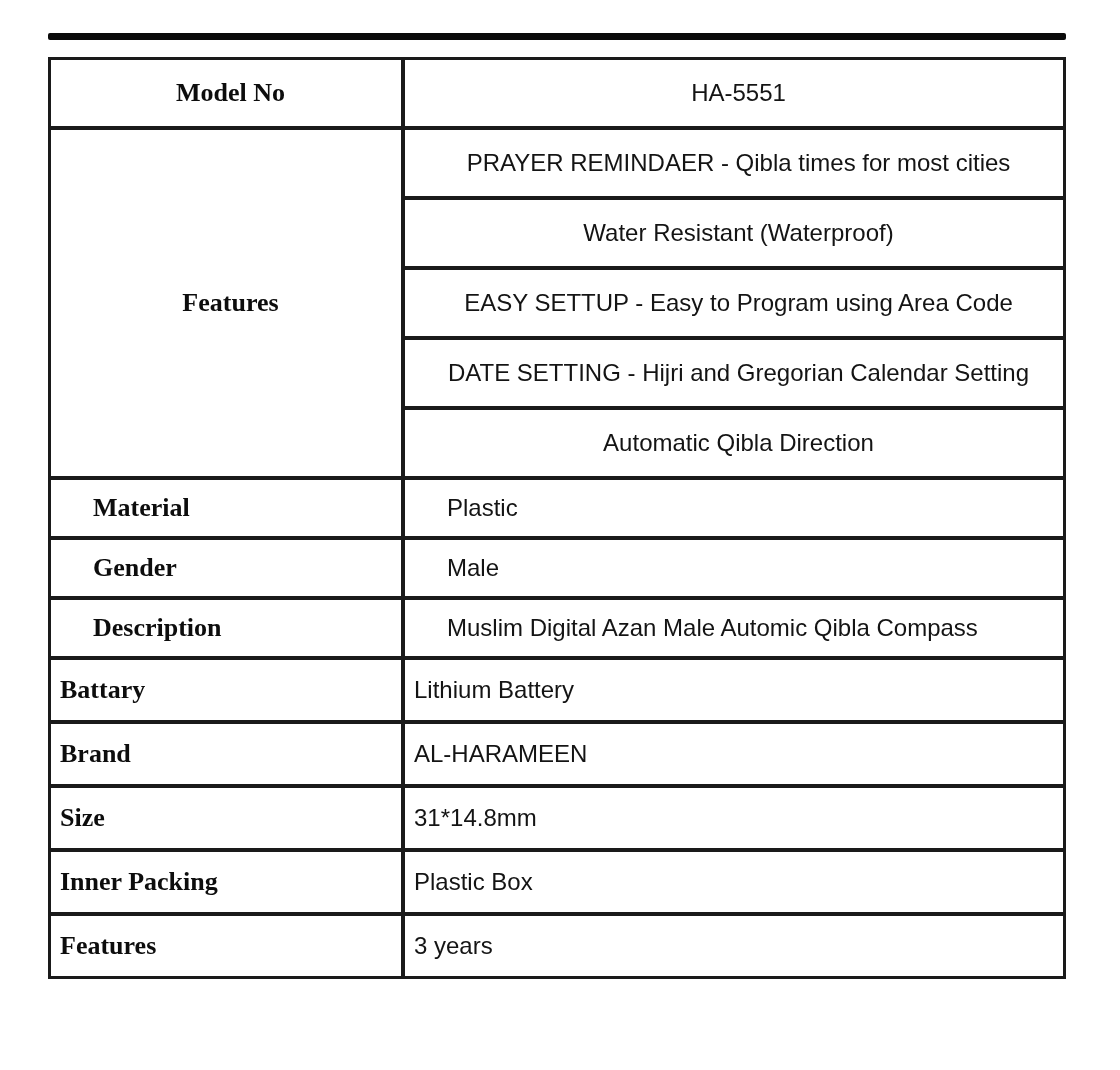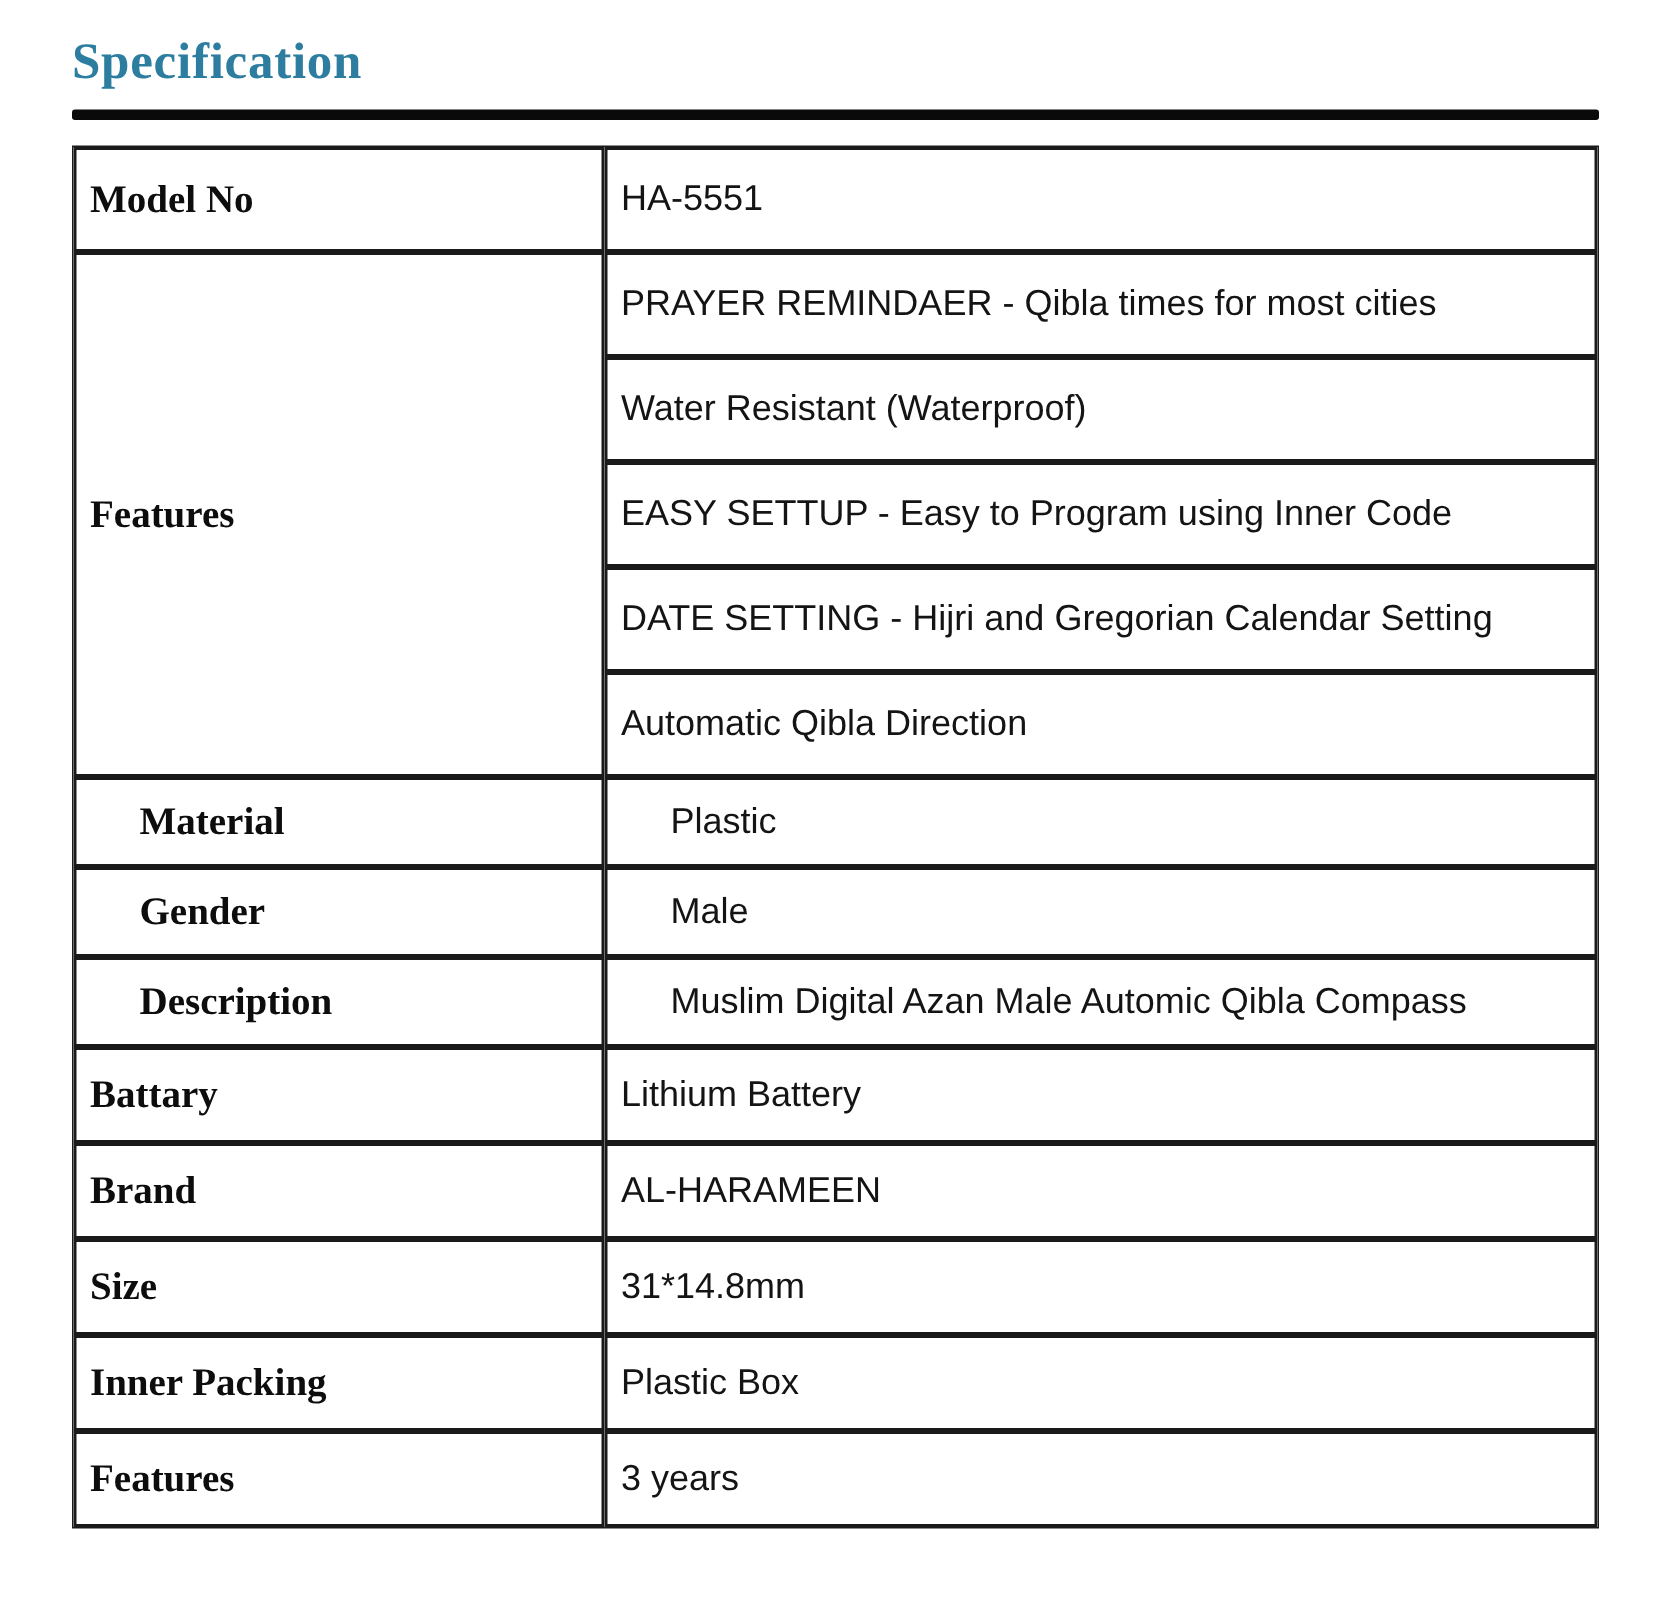--- a/index.html
+++ b/index.html
@@ -57,54 +57,53 @@
     font-size: 26px;
     color: #0d0d0d;
     width: 308px;
   }
   table.spec td {
     font-family: "Liberation Sans", "DejaVu Sans", sans-serif;
     font-weight: normal;
     font-size: 24px;
     color: #141414;
   }
-  tr.h70 > th, tr.h70 > td { height: 66px; }
+  tr.h70 > th, tr.h70 > td { height: 66px; text-align: center; }
   tr.h60 > th, tr.h60 > td { height: 56px; padding-left: 42px; }
   tr.h64 > th, tr.h64 > td { height: 60px; }
   th.label-top {
     vertical-align: top;
     padding-top: 18px;
   }
 </style>
 </head>
 <body>
 
 <div class="page">
   <div class="content">
 
-    <h1 class="title">Specification</h1>
 
     <div class="title-rule"></div>
 
     <table class="spec">
       <tbody>
         <tr class="h70">
           <th>Model No</th>
           <td>HA-5551</td>
         </tr>
 
         <tr class="h70">
           <th rowspan="5" class="label-top">Features</th>
           <td>PRAYER REMINDAER - Qibla times for most cities</td>
         </tr>
         <tr class="h70">
           <td>Water Resistant (Waterproof)</td>
         </tr>
         <tr class="h70">
-          <td>EASY SETTUP - Easy to  Program using Inner Code</td>
+          <td>EASY SETTUP - Easy to  Program using Area Code</td>
         </tr>
         <tr class="h70">
           <td>DATE SETTING - Hijri and Gregorian Calendar Setting</td>
         </tr>
         <tr class="h70">
           <td>Automatic Qibla Direction</td>
         </tr>
 
         <tr class="h60">
           <th>Material</th>

